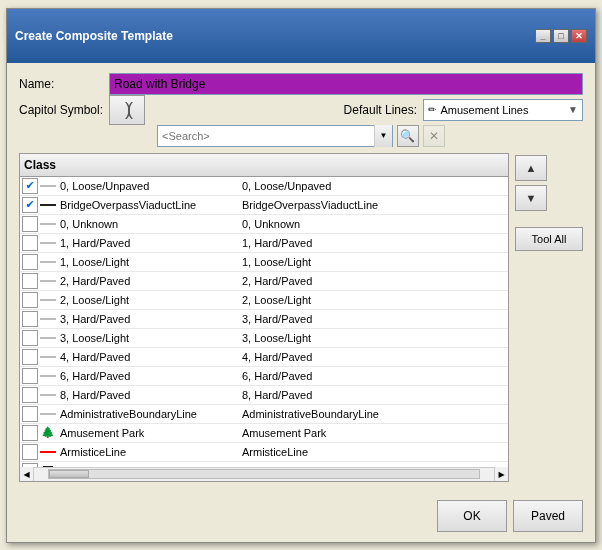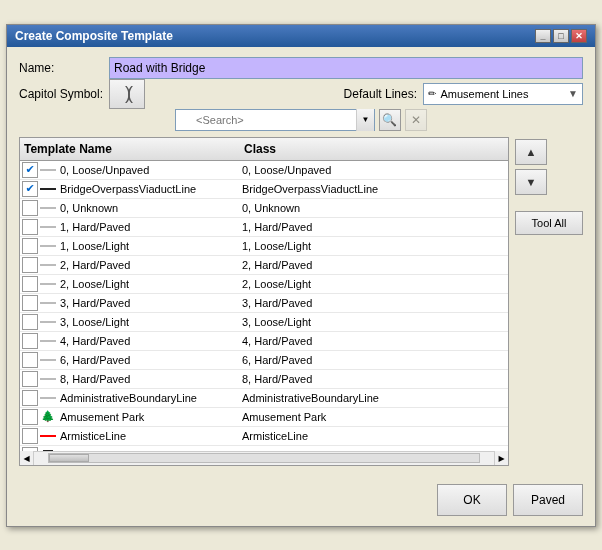--- a/index.html
+++ b/index.html
@@ -15,21 +15,21 @@
     }
     .dialog {
       width: 590px;
       background: #ece9d8;
       border: 1px solid #888;
       box-shadow: 2px 2px 6px rgba(0,0,0,0.4);
     }
     .title-bar {
       background: linear-gradient(to bottom, #4a7abf, #245899);
       color: white;
-      padding: 4px 8px;
+      padding: 20px 8px;
       display: flex;
       justify-content: space-between;
       align-items: center;
       font-size: 12px;
       font-weight: bold;
     }
     .title-bar-buttons {
       display: flex;
       gap: 2px;
     }
@@ -56,21 +56,21 @@
     }
     .form-label {
       width: 90px;
       font-size: 12px;
       color: #000;
     }
     .name-input {
       flex: 1;
       height: 22px;
       border: 1px solid #7f9db9;
-      background: #c4b5fd;
+      background: #a21caf;
       padding: 2px 4px;
       font-size: 12px;
     }
     .symbol-btn {
       width: 36px;
       height: 30px;
       background: linear-gradient(to bottom, #f5f5f5, #ddd);
       border: 1px solid #999;
       display: flex;
       align-items: center;
@@ -122,22 +122,22 @@
       align-items: center;
       border: 1px solid #7f9db9;
       background: white;
       height: 22px;
     }
     .search-input {
       border: none;
       outline: none;
       font-size: 11px;
       color: #999;
-      padding: 0 20px;
-      width: 180px;
+      padding: 0 4px;
+      width: 216px;
       background: transparent;
     }
     .search-combo-arrow {
       border-left: 1px solid #ccc;
       height: 22px;
       width: 18px;
       display: flex;
       align-items: center;
       justify-content: center;
       font-size: 8px;
@@ -336,21 +336,20 @@
         <div class="search-combo-arrow">▼</div>
       </div>
       <div class="search-icon-btn">🔍</div>
       <div class="search-icon-btn disabled">✕</div>
     </div>
 
     <div class="main-content">
       <div class="table-container">
 
         <div class="table-header">
-          <div class="col-template">Template Name</div>
           <div class="col-class">Class</div>
         </div>
 
         <div class="table-scroll" id="table-scroll">
             <div class="table-row">
               <div class="row-check checked">✔</div>
               <div class="row-icon">
                 <span style="display:inline-block;width:18px;height:2px;background:#bbb;vertical-align:middle;"></span>
               </div>
               <div class="row-name">0, Loose/Unpaved</div>

